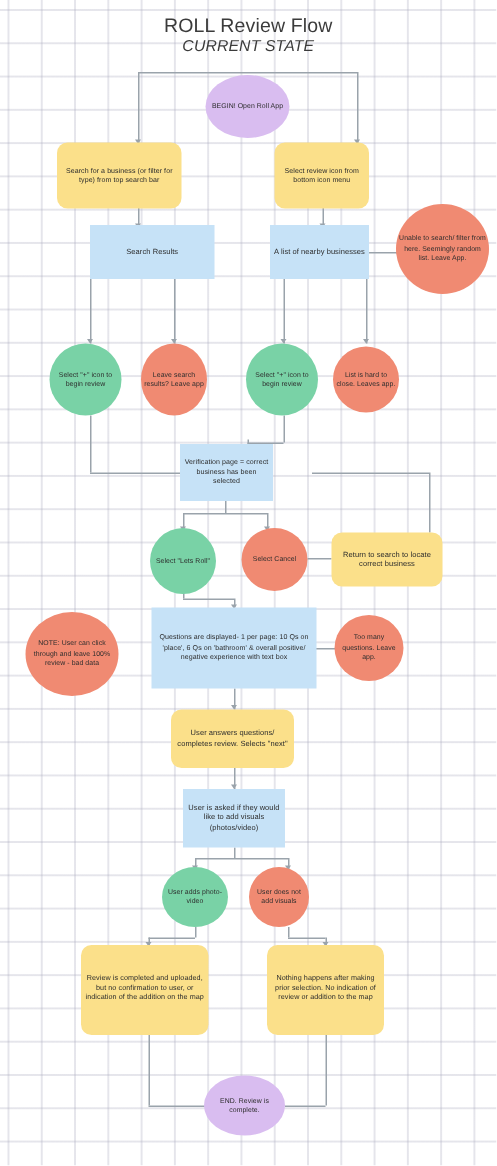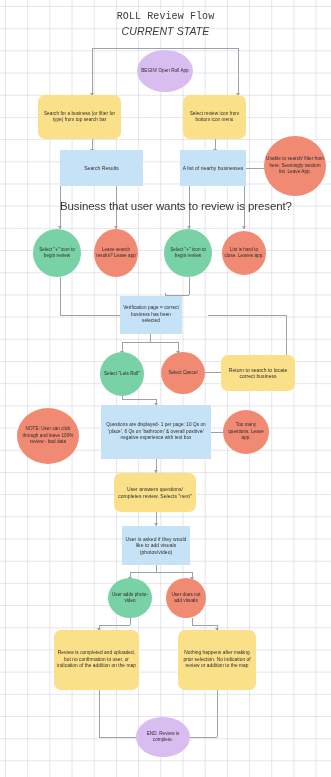--- a/index.html
+++ b/index.html
@@ -25,24 +25,23 @@
   
   .title-block {
     position: absolute;
     left: 0;
     top: 10px;
     width: 331px;
     text-align: center;
     color: #3b3b3b;
   }
   .title-line-1 {
-    font-size: 10px;
+    font-size: 13px;
     line-height: 14px;
     letter-spacing: 0.1px;
-    font-family: Liberation Mono, monospace;
   }
   .title-line-2 {
     font-size: 10.5px;
     line-height: 14px;
     letter-spacing: 0.1px;
     font-style: italic;
   }
   .section-q {
     position: absolute;
     color: #353535;
@@ -205,21 +204,20 @@
   </div>
 
   <div class="node shape-rect c-blue" style="left:180px; top:150px; width:66px; height:36px; font-size:5px;">
     <span class="label">A list of nearby businesses</span>
   </div>
 
   <div class="node shape-circle c-red" style="left:264px; top:136px; width:62px; height:60px;">
     <span class="label">Unable to search/ filter from here. Seemingly random list. Leave App.</span>
   </div>
 
-  <div class="section-q" style="left:60px; top:200px;">Business that user wants to review is present?</div>
 
   <div class="node shape-circle c-green" style="left:33px; top:229px; width:48px; height:48px;">
     <span class="label">Select "+" icon to begin review</span>
   </div>
 
   <div class="node shape-circle c-red" style="left:94px; top:229px; width:44px; height:48px;">
     <span class="label">Leave search results? Leave app</span>
   </div>
 
   <div class="node shape-circle c-green" style="left:164px; top:229px; width:48px; height:48px;">

